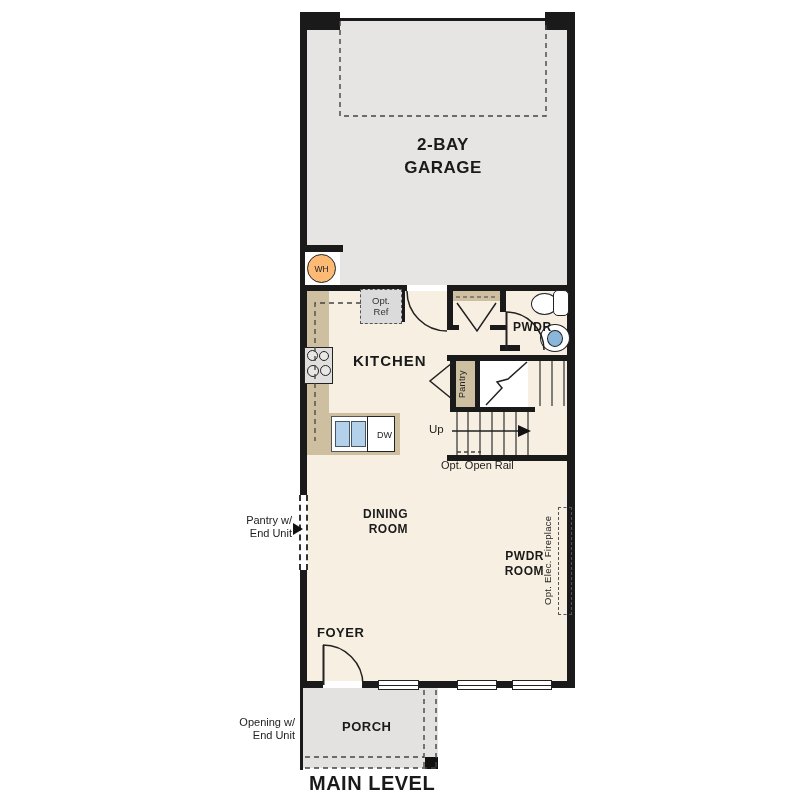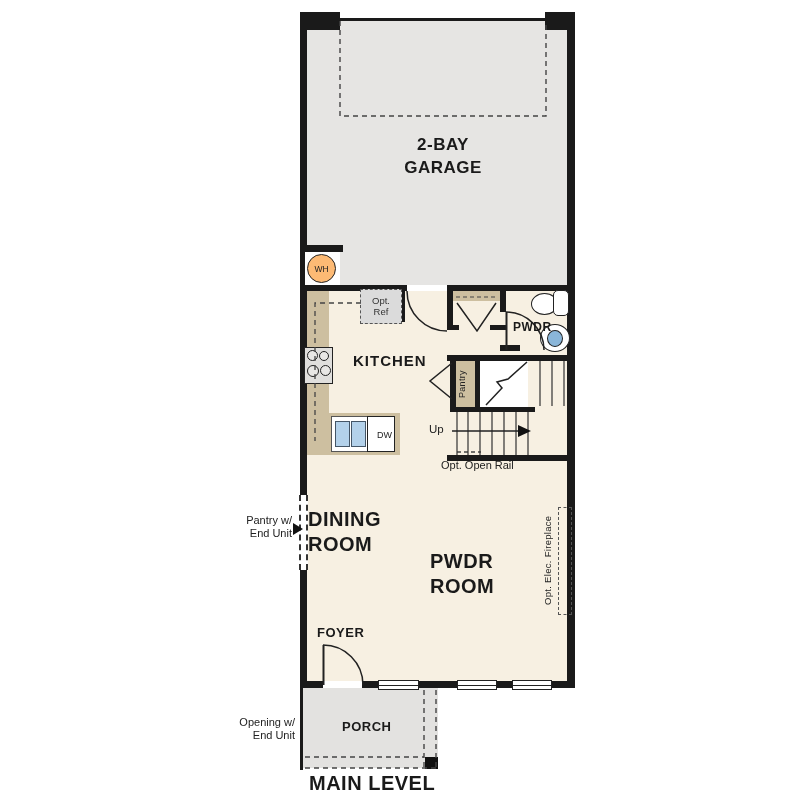--- a/index.html
+++ b/index.html
@@ -7,21 +7,21 @@
         font-family:"Liberation Sans",sans-serif;color:#1a1a1a;}
   .abs{position:absolute;}
   .w{position:absolute;background:#1a1a1a;}
   .floor{position:absolute;}
   .garage-floor{background:#e6e5e3;}
   .main-floor{background:#f7f0e2;}
   .porch-floor{background:#e3e2e0;}
   .counter{position:absolute;background:#cdbfa0;}
   .tanshelf{position:absolute;background:#cdbfa0;}
   .lbl{position:absolute;font-weight:bold;color:#1a1a1a;}
-  .room-lbl{font-size:20px;line-height:1.25;text-align:left;letter-spacing:.5px;}
+  .room-lbl{font-size:12px;line-height:1.25;text-align:right;letter-spacing:.5px;}
   .garage-lbl{font-size:17px;line-height:1.35;text-align:center;letter-spacing:.5px;}
   .small-lbl{position:absolute;font-size:11px;line-height:1.18;color:#222;font-weight:normal;}
   .vtext{position:absolute;writing-mode:vertical-rl;transform:rotate(180deg);
          font-size:9.5px;color:#222;text-align:center;letter-spacing:.3px;}
   .wh-circle{position:absolute;width:27px;height:27px;border:1.6px solid #222;border-radius:50%;
              background:#fdba74;display:flex;align-items:center;justify-content:center;
              font-size:8.5px;color:#222;}
   .optref{position:absolute;background:#dbdbdb;border:1.6px dashed #555;
           display:flex;flex-direction:column;align-items:center;justify-content:center;
           font-size:9.5px;line-height:1.15;color:#333;}

